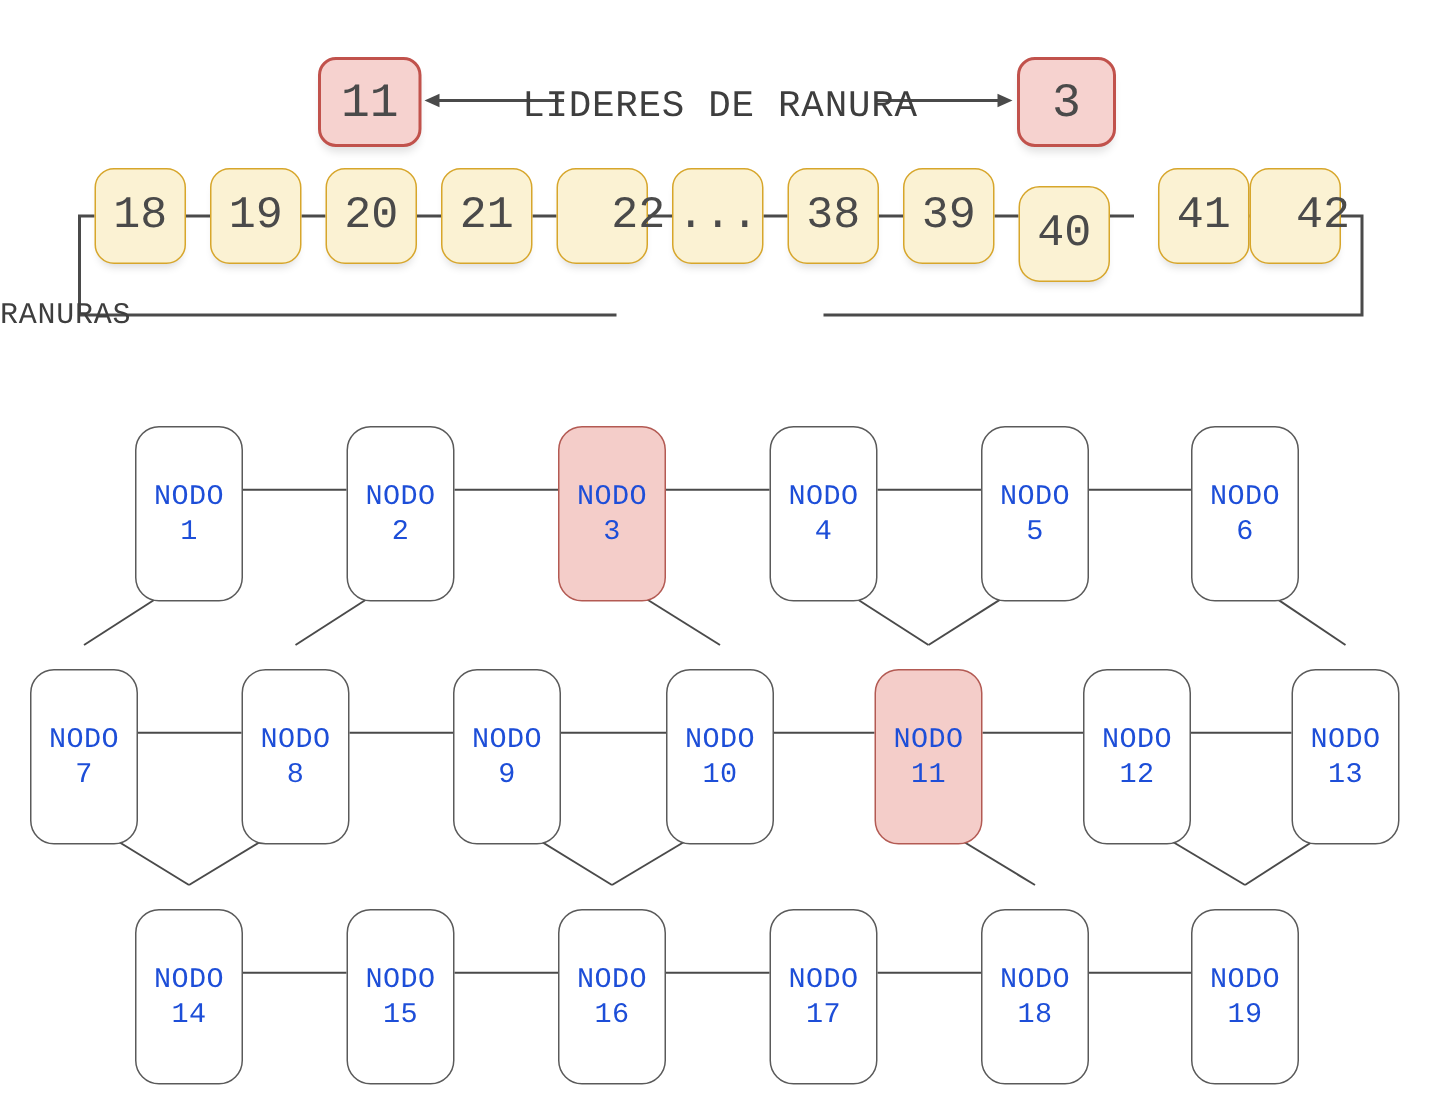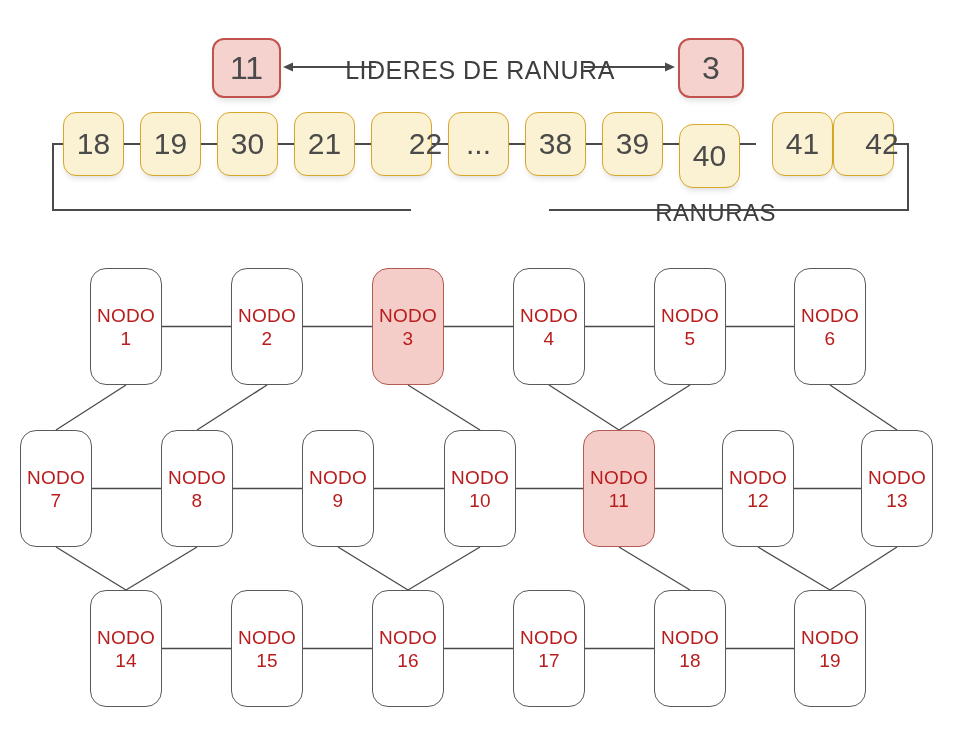--- a/index.html
+++ b/index.html
@@ -1,44 +1,44 @@
 <!DOCTYPE html>
 <html><head>
 <meta charset="utf-8">
 <style>
   html,body{margin:0;padding:0;background:#ffffff;}
   #stage{
     position:relative;width:960px;height:743px;background:#ffffff;overflow:hidden;
-    font-family:Liberation Sans, sans-serif;color:#454545;
+    font-family:Liberation Mono, monospace;color:#454545;
   }
   .leader-box{
     position:absolute;display:flex;align-items:center;justify-content:center;
     background:#f6d2cf;border:2px solid #c1524c;border-radius:12px;
     font-size:32px;color:#4a4a4a;box-shadow:0 5px 6px -2px rgba(0,0,0,0.12);
     box-sizing:border-box;
   }
   .arrow-label{
     position:absolute;left:0;width:960px;text-align:center;
     font-size:25px;letter-spacing:0.5px;color:#3e3e3e;
   }
   .slot-box{
     position:absolute;width:61px;height:64px;box-sizing:border-box;
     display:flex;align-items:center;justify-content:center;
     background:#fbf2d3;border:1.5px solid #d7a62b;border-radius:13px;
     font-size:30px;color:#4a4a4a;box-shadow:0 5px 6px -3px rgba(0,0,0,0.15);
   }
   .bracket-label{
-    position:absolute;left:0;width:776px;text-align:right;
-    font-size:24px;letter-spacing:0.5px;color:#3e3e3e;
+    position:absolute;left:0;width:776px;text-align:left;
+    font-size:20px;letter-spacing:0.5px;color:#3e3e3e;
   }
   .node-box{
     position:absolute;width:72px;height:117px;box-sizing:border-box;
     display:flex;flex-direction:column;align-items:center;justify-content:center;
     background:#ffffff;border:1.2px solid #5a5a5a;border-radius:16px;
-    font-size:19px;line-height:23px;letter-spacing:0.3px;color:#b91c1c;text-align:center;
+    font-size:19px;line-height:23px;letter-spacing:0.3px;color:#1d4ed8;text-align:center;margin-top:16px;
   }
   .node-box.highlighted{
     background:#f4cdc9;border:1.5px solid #b35a53;
   }
   #lines-layer{position:absolute;left:0;top:0;}
 </style>
 </head>
 <body>
 
 <div id="stage">
@@ -97,21 +97,21 @@
 
   <div class="arrow-label" style="top:56px;">LIDERES DE RANURA</div>
 
   <div class="leader-box" style="left:678px;top:38px;width:66px;height:60px;">
     <span>3</span>
   </div>
 
   <div id="slots-row">
       <div class="slot-box" style="left: 63px; top: 112px;">18</div>
       <div class="slot-box" style="left: 140px; top: 112px;">19</div>
-      <div class="slot-box" style="left: 217px; top: 112px;">30</div>
+      <div class="slot-box" style="left: 217px; top: 112px;">20</div>
       <div class="slot-box" style="left: 294px; top: 112px;">21</div>
       <div class="slot-box" style="left: 371px; top: 112px; padding-left: 48px;">22</div>
       <div class="slot-box" style="left: 448px; top: 112px;">...</div>
       <div class="slot-box" style="left: 525px; top: 112px;">38</div>
       <div class="slot-box" style="left: 602px; top: 112px;">39</div>
       <div class="slot-box" style="left: 679px; top: 124px; border-radius: 14px;">40</div>
       <div class="slot-box" style="left: 756px; top: 112px; margin-left: 16px;">41</div>
       <div class="slot-box" style="left: 833px; top: 112px; padding-left: 37px;">42</div>
     </div>
 

